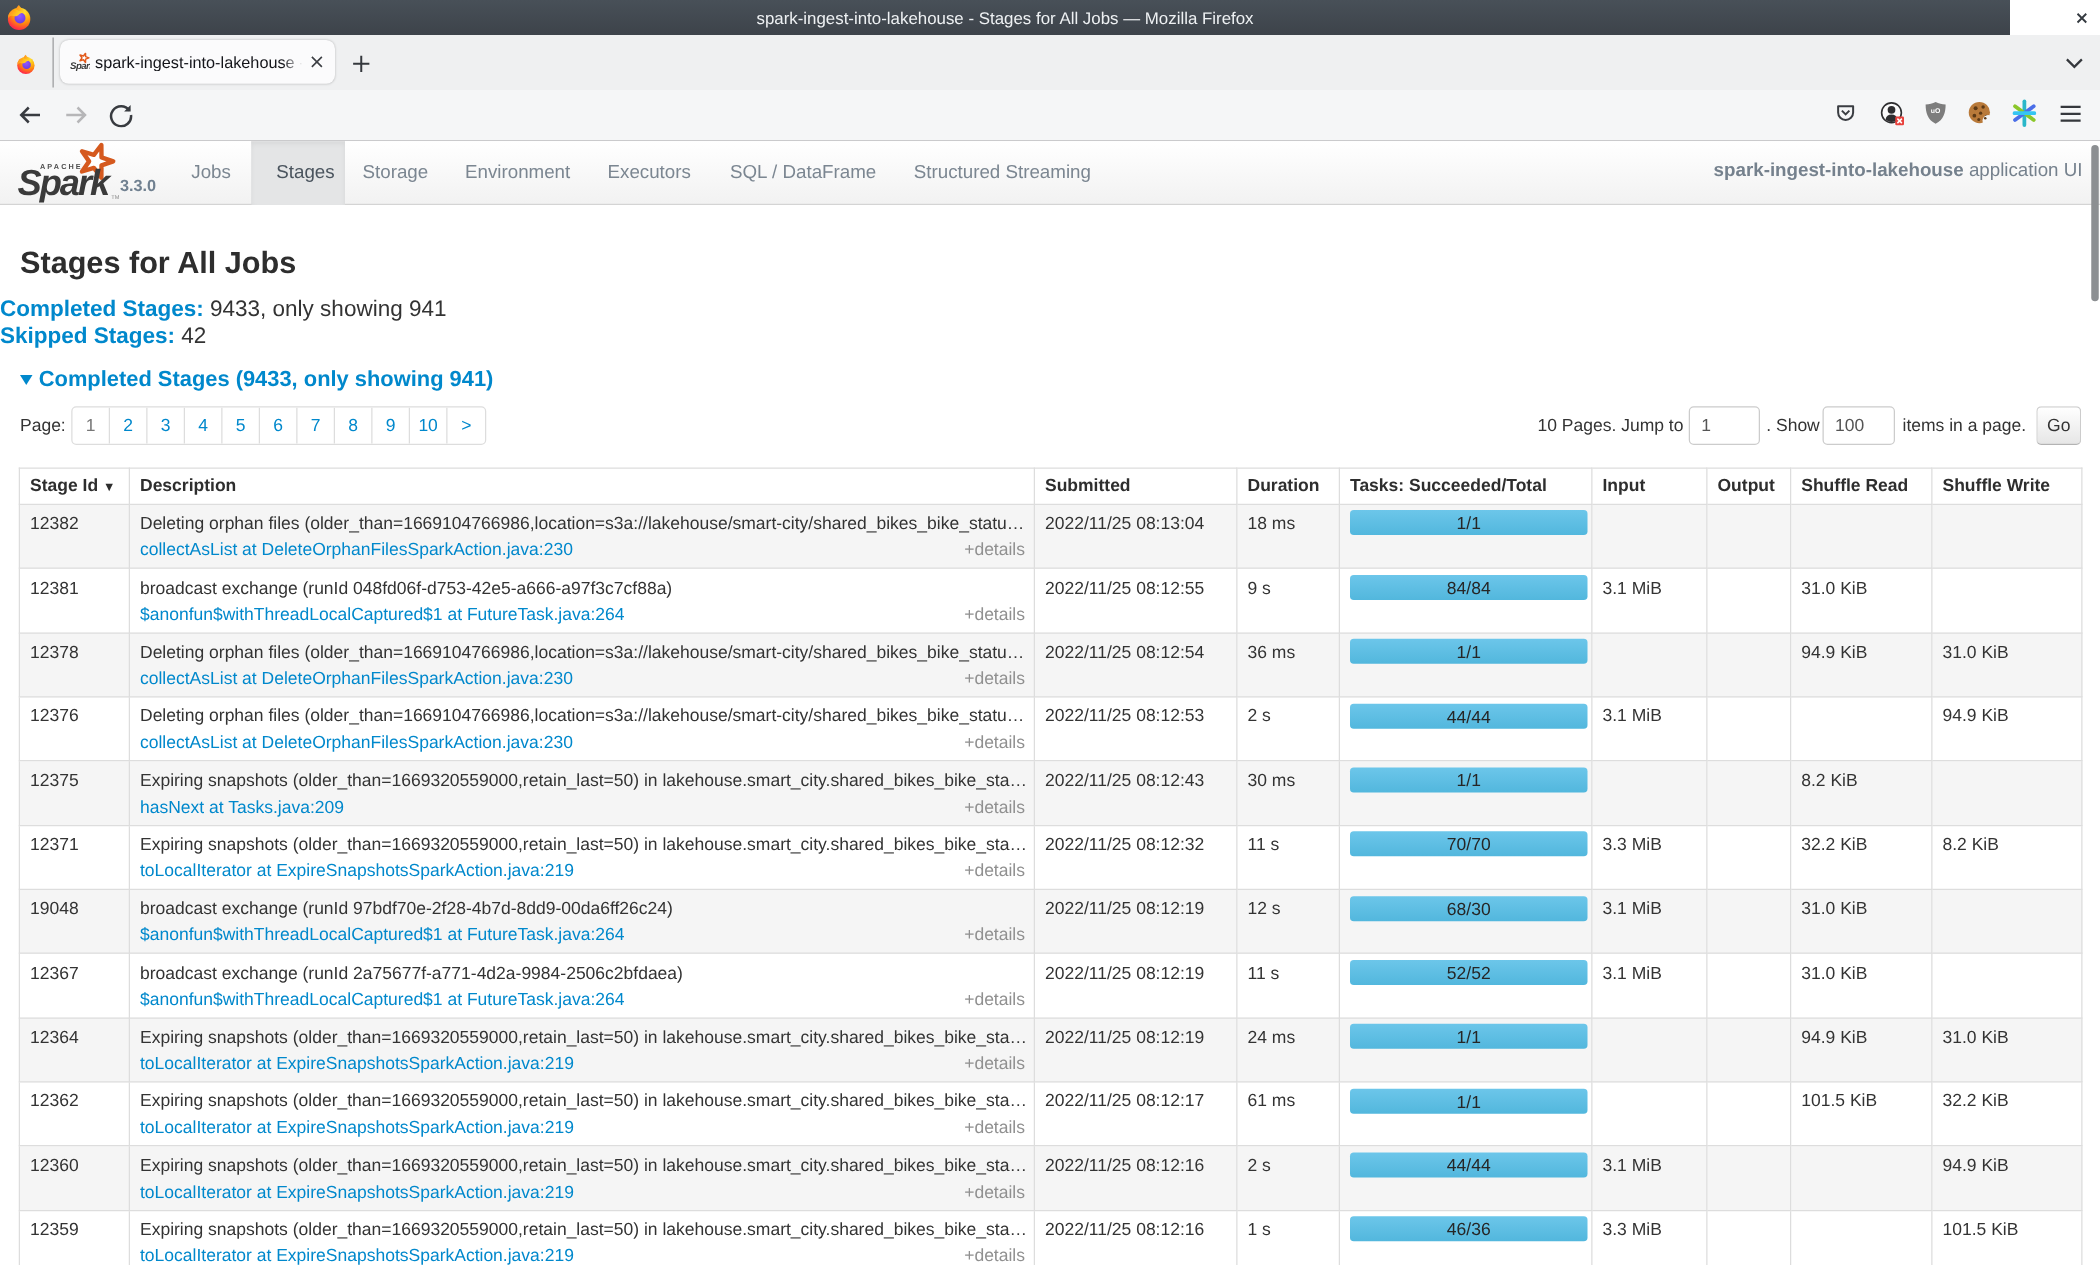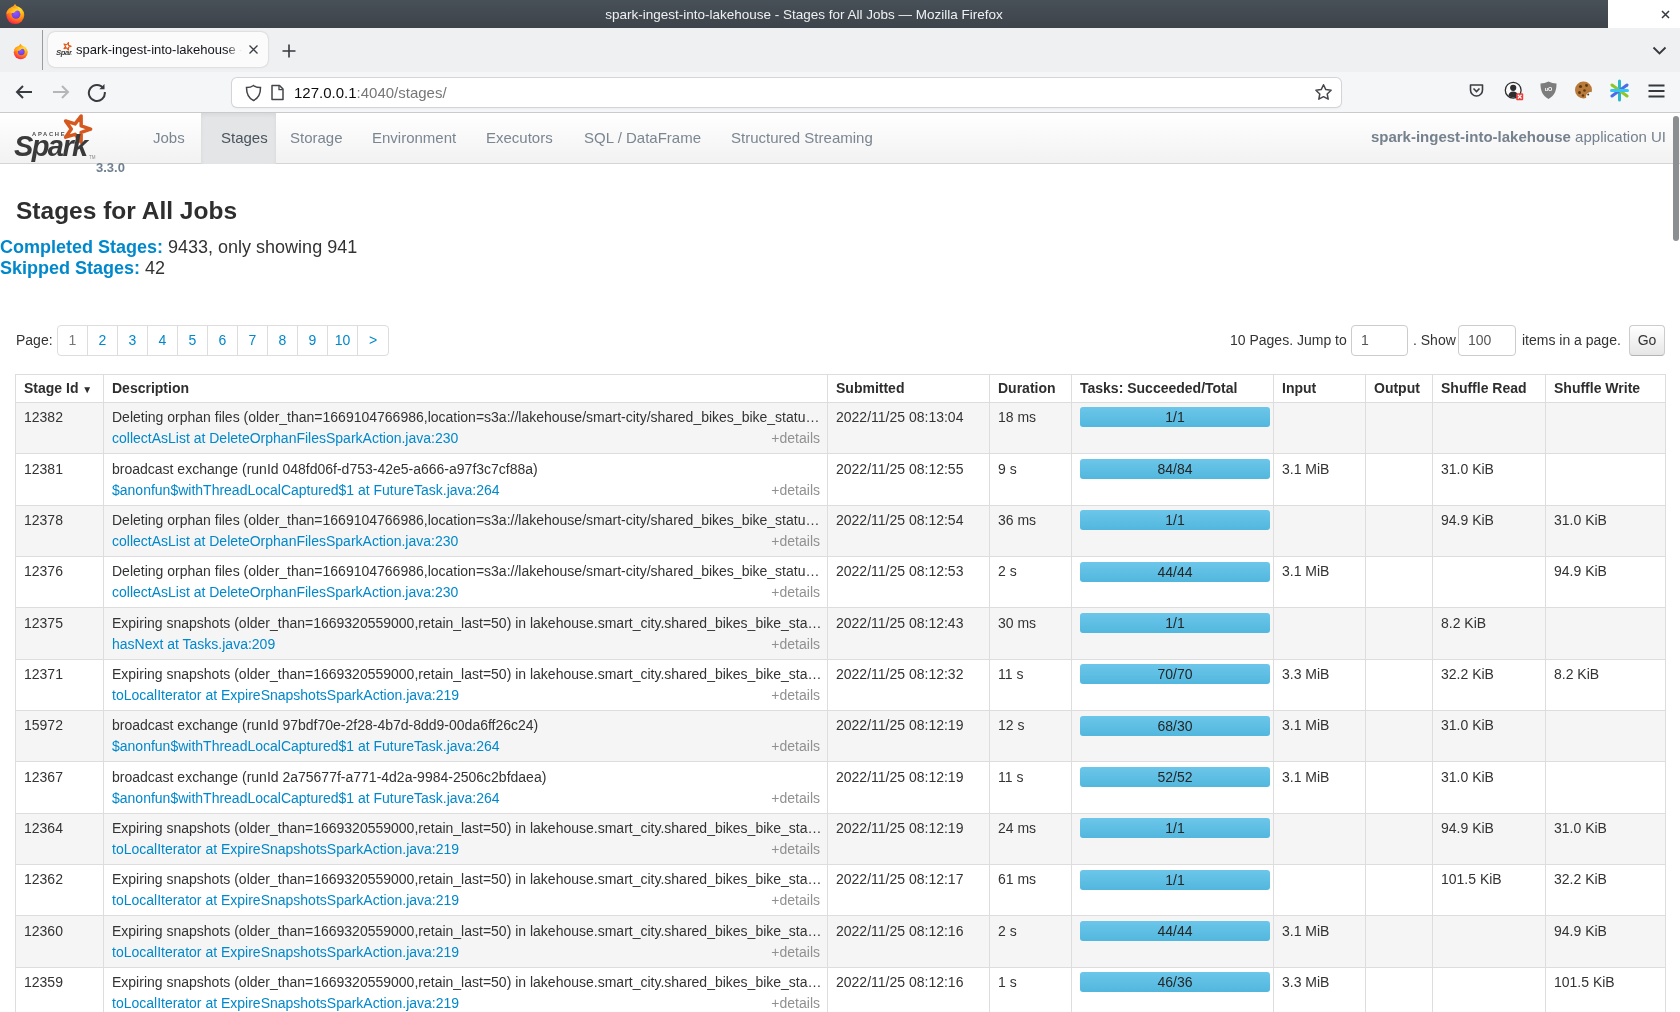--- a/index.html
+++ b/index.html
@@ -22,21 +22,21 @@
 #urltext { position:absolute; left:62px; top:6px; font-size:15px; color:#0c0c0d; }
 #urltext span { color:#777; }
 
 
 #content { position:absolute; left:0; top:113px; width:1680px; height:899px; background:#fff; }
 #sparknav { position:absolute; left:0; top:0; width:1680px; height:51px;
   background:linear-gradient(#ffffff,#f2f2f2); border-bottom:1px solid #d4d4d4; }
 #sparknav a { position:absolute; top:16px; font-size:15px; color:#7b8691; text-decoration:none; }
 #navactive { position:absolute; left:201px; top:0; width:75px; height:51px; background:#e4e5e6;
   box-shadow:inset 0 2px 4px rgba(0,0,0,0.06); }
-#navver { position:absolute; left:96px; top:28px; font-size:13px; font-weight:bold; color:#708090;margin-top:19px; }
+#navver { position:absolute; left:96px; top:28px; font-size:13px; font-weight:bold; color:#708090; }
 #navright { position:absolute; right:14px; top:15px; font-size:15px; color:#75818d; }
 #navright b { color:#75818d; }
 
 h3 { position:absolute; left:16px; top:84px; font-size:24.5px; font-weight:bold; color:#2e2e2e; }
 #sumlist { position:absolute; left:0; top:124px; font-size:18px; line-height:21px; color:#333; }
 #sumlist a { color:#0088cc; font-weight:bold; text-decoration:none; }
 #collhead { position:absolute; left:16px; top:180px; font-size:17.5px; font-weight:bold; color:#0088cc; }
 #collhead .caret { display:inline-block; width:0; height:0; border-left:5.5px solid transparent;
   border-right:5.5px solid transparent; border-top:8px solid #0088cc; margin-right:5px; vertical-align:1px; }
 
@@ -157,33 +157,20 @@
  <svg class="abs" style="left:14px;top:11px" width="20" height="18" viewBox="0 0 20 18">
       <path d="M18 9 L3 9 M9 3 L3 9 L9 15" stroke="#383b40" stroke-width="2" fill="none"></path>
     </svg>
  <svg class="abs" style="left:51px;top:11px" width="20" height="18" viewBox="0 0 20 18">
       <path d="M2 9 L17 9 M11 3 L17 9 L11 15" stroke="#b6b6b8" stroke-width="2" fill="none"></path>
     </svg>
  <svg class="abs" style="left:87px;top:10px" width="20" height="20" viewBox="0 0 20 20">
       <path d="M16.5 6.5 A 8 8 0 1 0 17.8 10" stroke="#383b40" stroke-width="2" fill="none"></path>
       <path d="M17.5 2 L17.5 7.2 L12.3 7.2" fill="#383b40" stroke="none"></path>
     </svg>
- <div id="urlbar">
-  <svg class="abs" style="left:13px;top:6px" width="17" height="18" viewBox="0 0 17 18">
-        <path d="M8.5 1.5 C10.5 3 13 3.6 15.5 3.6 C15.5 9 14.5 14 8.5 16.5 C2.5 14 1.5 9 1.5 3.6 C4 3.6 6.5 3 8.5 1.5 Z" stroke="#43454b" stroke-width="1.5" fill="none"></path>
-      </svg>
-  <svg class="abs" style="left:38px;top:6px" width="15" height="17" viewBox="0 0 15 17">
-        <path d="M2 1.5 L9.5 1.5 L13 5 L13 15.5 L2 15.5 Z" stroke="#43454b" stroke-width="1.5" fill="none" stroke-linejoin="round"></path>
-        <path d="M9 2 L9 5.6 L12.8 5.6" stroke="#43454b" stroke-width="1.3" fill="none"></path>
-      </svg>
-  <div id="urltext">127.0.0.1<span>:4040/stages/</span></div>
-  <svg class="abs" style="left:1082px;top:5px" width="19" height="19" viewBox="0 0 19 19">
-        <path d="M9.5 1.8 L11.8 6.6 L17.1 7.3 L13.2 11 L14.2 16.2 L9.5 13.7 L4.8 16.2 L5.8 11 L1.9 7.3 L7.2 6.6 Z" stroke="#45474d" stroke-width="1.5" fill="none" stroke-linejoin="round"></path>
-      </svg>
- </div>
  <svg class="abs" style="left:1468px;top:10px" width="17" height="17" viewBox="0 0 17 17">
       <path d="M2.5 3 L14.5 3 L14.5 8 A 6 6 0 0 1 2.5 8 Z" stroke="#3a3d42" stroke-width="1.6" fill="none" stroke-linejoin="round"></path>
       <path d="M5.5 6.5 L8.5 9.5 L11.5 6.5" stroke="#3a3d42" stroke-width="1.6" fill="none"></path>
     </svg>
  <svg class="abs" style="left:1504px;top:9px" width="20" height="20" viewBox="0 0 20 20">
       <circle cx="9.2" cy="9.2" r="7.9" stroke="#2e2e30" stroke-width="1.3" fill="#fbfbfb"></circle>
       <circle cx="9.2" cy="6.8" r="3.1" fill="#2e2e30"></circle>
       <path d="M4.4 14.6 C4.9 11.8 6.6 10.6 9.2 10.6 C11.8 10.6 13.5 11.8 14 14.6 C12.7 15.9 10.9 16.6 9.2 16.6 C7.5 16.6 5.7 15.9 4.4 14.6 Z" fill="#2e2e30"></path>
       <rect x="12.2" y="12.2" width="7" height="7" rx="1" fill="#e8413c"></rect>
       <path d="M13.9 13.9 L17.5 17.5 M17.5 13.9 L13.9 17.5" stroke="#fff" stroke-width="1.2"></path>
@@ -232,20 +219,21 @@
   <a style="left:486px">Executors</a>
   <a style="left:584px">SQL / DataFrame</a>
   <a style="left:731px">Structured Streaming</a>
   <div id="navright"><b>spark-ingest-into-lakehouse</b> application UI</div>
  </div>
  <h3>Stages for All Jobs</h3>
  <div id="sumlist">
   <div><a>Completed Stages:</a> 9433, only showing 941</div>
   <div><a>Skipped Stages:</a> 42</div>
  </div>
+ <div id="collhead"><span class="caret"></span>Completed Stages (9433, only showing 941)</div>
  <div id="pagerow">
   <span id="pagelbl">Page:</span>
   <div id="pagebtns">
    <a class="cur">1</a>
         <a>2</a>
         <a>3</a>
         <a>4</a>
         <a>5</a>
         <a>6</a>
         <a>7</a>
@@ -377,21 +365,21 @@
 <td>11 s</td>
 <td class="c-bar">
             <div class="pbar"><span>70/70</span></div>
           </td>
 <td>3.3 MiB</td>
 <td></td>
 <td>32.2 KiB</td>
 <td>8.2 KiB</td>
 </tr>
 <tr>
-<td class="c-id">15972</td>
+<td class="c-id">19048</td>
 <td class="c-desc">
             <div class="dtrunc">broadcast exchange (runId 97bdf70e-2f28-4b7d-8dd9-00da6ff26c24)</div>
             <div class="dline2"><a class="lnk">$anonfun$withThreadLocalCaptured$1 at FutureTask.java:264</a><span class="det">+details</span></div>
           </td>
 <td>2022/11/25 08:12:19</td>
 <td>12 s</td>
 <td class="c-bar">
             <div class="pbar"><span>68/30</span></div>
           </td>
 <td>3.1 MiB</td>

